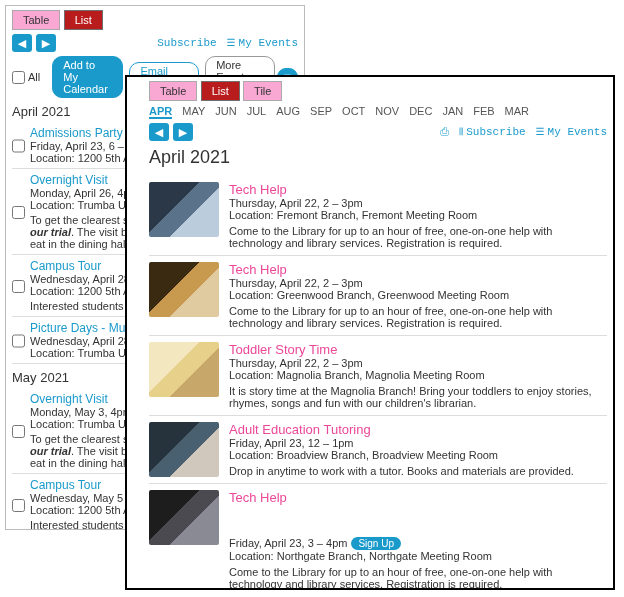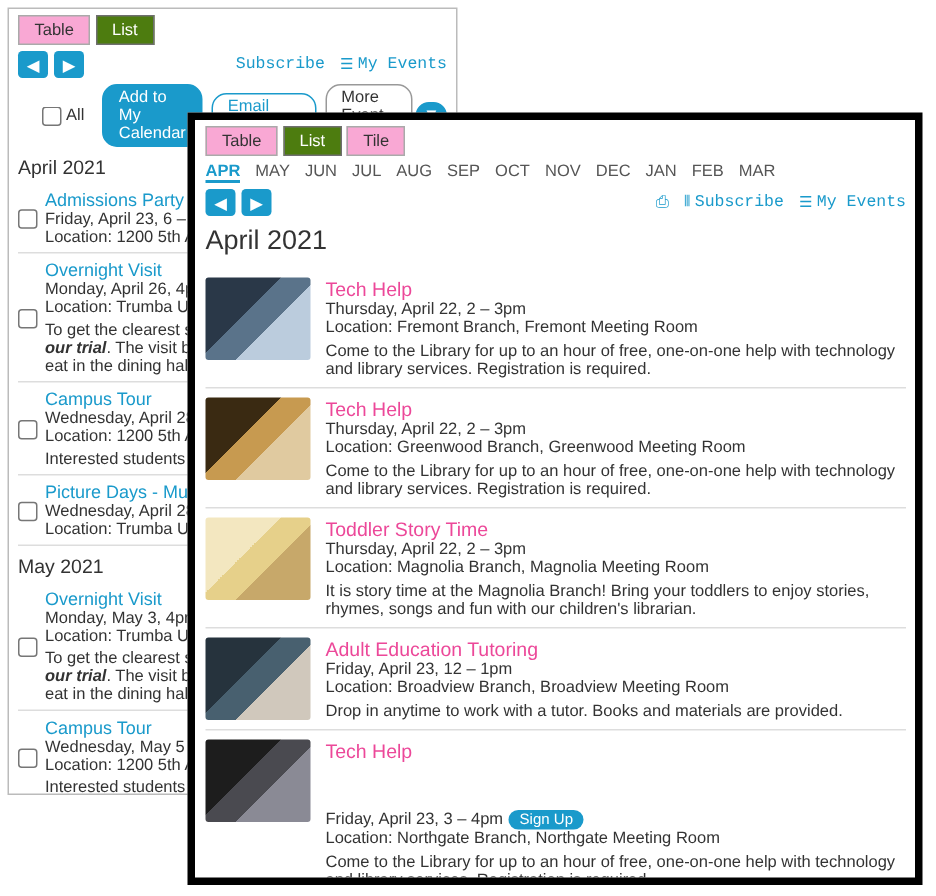--- a/index.html
+++ b/index.html
@@ -4,37 +4,37 @@
 <style>
   * { box-sizing: border-box; margin: 0; padding: 0; }
   body { font-family: Arial, sans-serif; font-size: 12px; background: #fff; color: #333; width: 624px; height: 597px; overflow: hidden; position: relative; }
   
   .panel-back {
     position: absolute; top: 5px; left: 5px; width: 300px; height: 525px;
     border: 1px solid #bbb; background: #fff; padding: 4px 6px 6px 6px; overflow: hidden;
   }
   .panel-front {
     position: absolute; top: 75px; left: 125px; width: 490px; height: 515px;
-    border: 5px solid #000000; background: #fff; padding: 4px 6px 6px 7px; overflow: hidden;
+    border: 2px solid #000000; background: #fff; padding: 4px 6px 6px 22px; overflow: hidden;
   }
   
   .tabs { margin-bottom: 4px; }
   .tab { display: inline-block; padding: 3px 10px; font-size: 11px; border: 1px solid #aaa; background: #f9a8d4; cursor: pointer; }
-  .tab.active { background: #4d7c0f; color: #fff; border-color: #6f6f6f; }
+  .tab.active { background: #b91c1c; color: #fff; border-color: #6f6f6f; }
   
   .toolbar-row { display: flex; justify-content: space-between; align-items: center; margin: 2px 0 4px 0; }
   .navbtns { display: flex; gap: 4px; }
   .navbtn { width: 20px; height: 18px; background: #1a9acb; color: #fff; border-radius: 3px; display: flex; align-items: center; justify-content: center; cursor: pointer; font-size: 11px; }
   
   .rightlinks { font-size: 11px; color: #1a9acb; display: flex; gap: 10px; align-items: center; font-family: Liberation Mono, monospace; }
   .rightlinks .item { cursor: pointer; display: flex; gap: 3px; align-items: center; }
   .listicon { display: inline-block; font-size: 10px; }
   
   .actionbar { display: flex; gap: 6px; align-items: center; margin: 3px 0 6px 0; }
-  .cbwrap { display: flex; align-items: center; gap: 3px; font-size: 11px; margin-left: 16px; }
+  .cbwrap { display: flex; align-items: center; gap: 3px; font-size: 11px; }
   .btn { font-size: 11px; padding: 2px 10px; border-radius: 10px; cursor: pointer; border: 1px solid #1a9acb; }
   .btn.blue { background: #1a9acb; color: #fff; }
   .btn.white { background: #fff; color: #1a9acb; }
   .btn.outline { background: #fff; color: #333; border-color: #999; }
   .btn.drop { padding: 2px 4px; margin-left: -4px; }
   
   .monthhdr { font-size: 13px; margin: 6px 0 3px 0; }
   
   .bev { display: flex; gap: 5px; border-bottom: 1px solid #ddd; padding: 4px 0; }
   .bev input[type=checkbox] { margin-top: 2px; }

